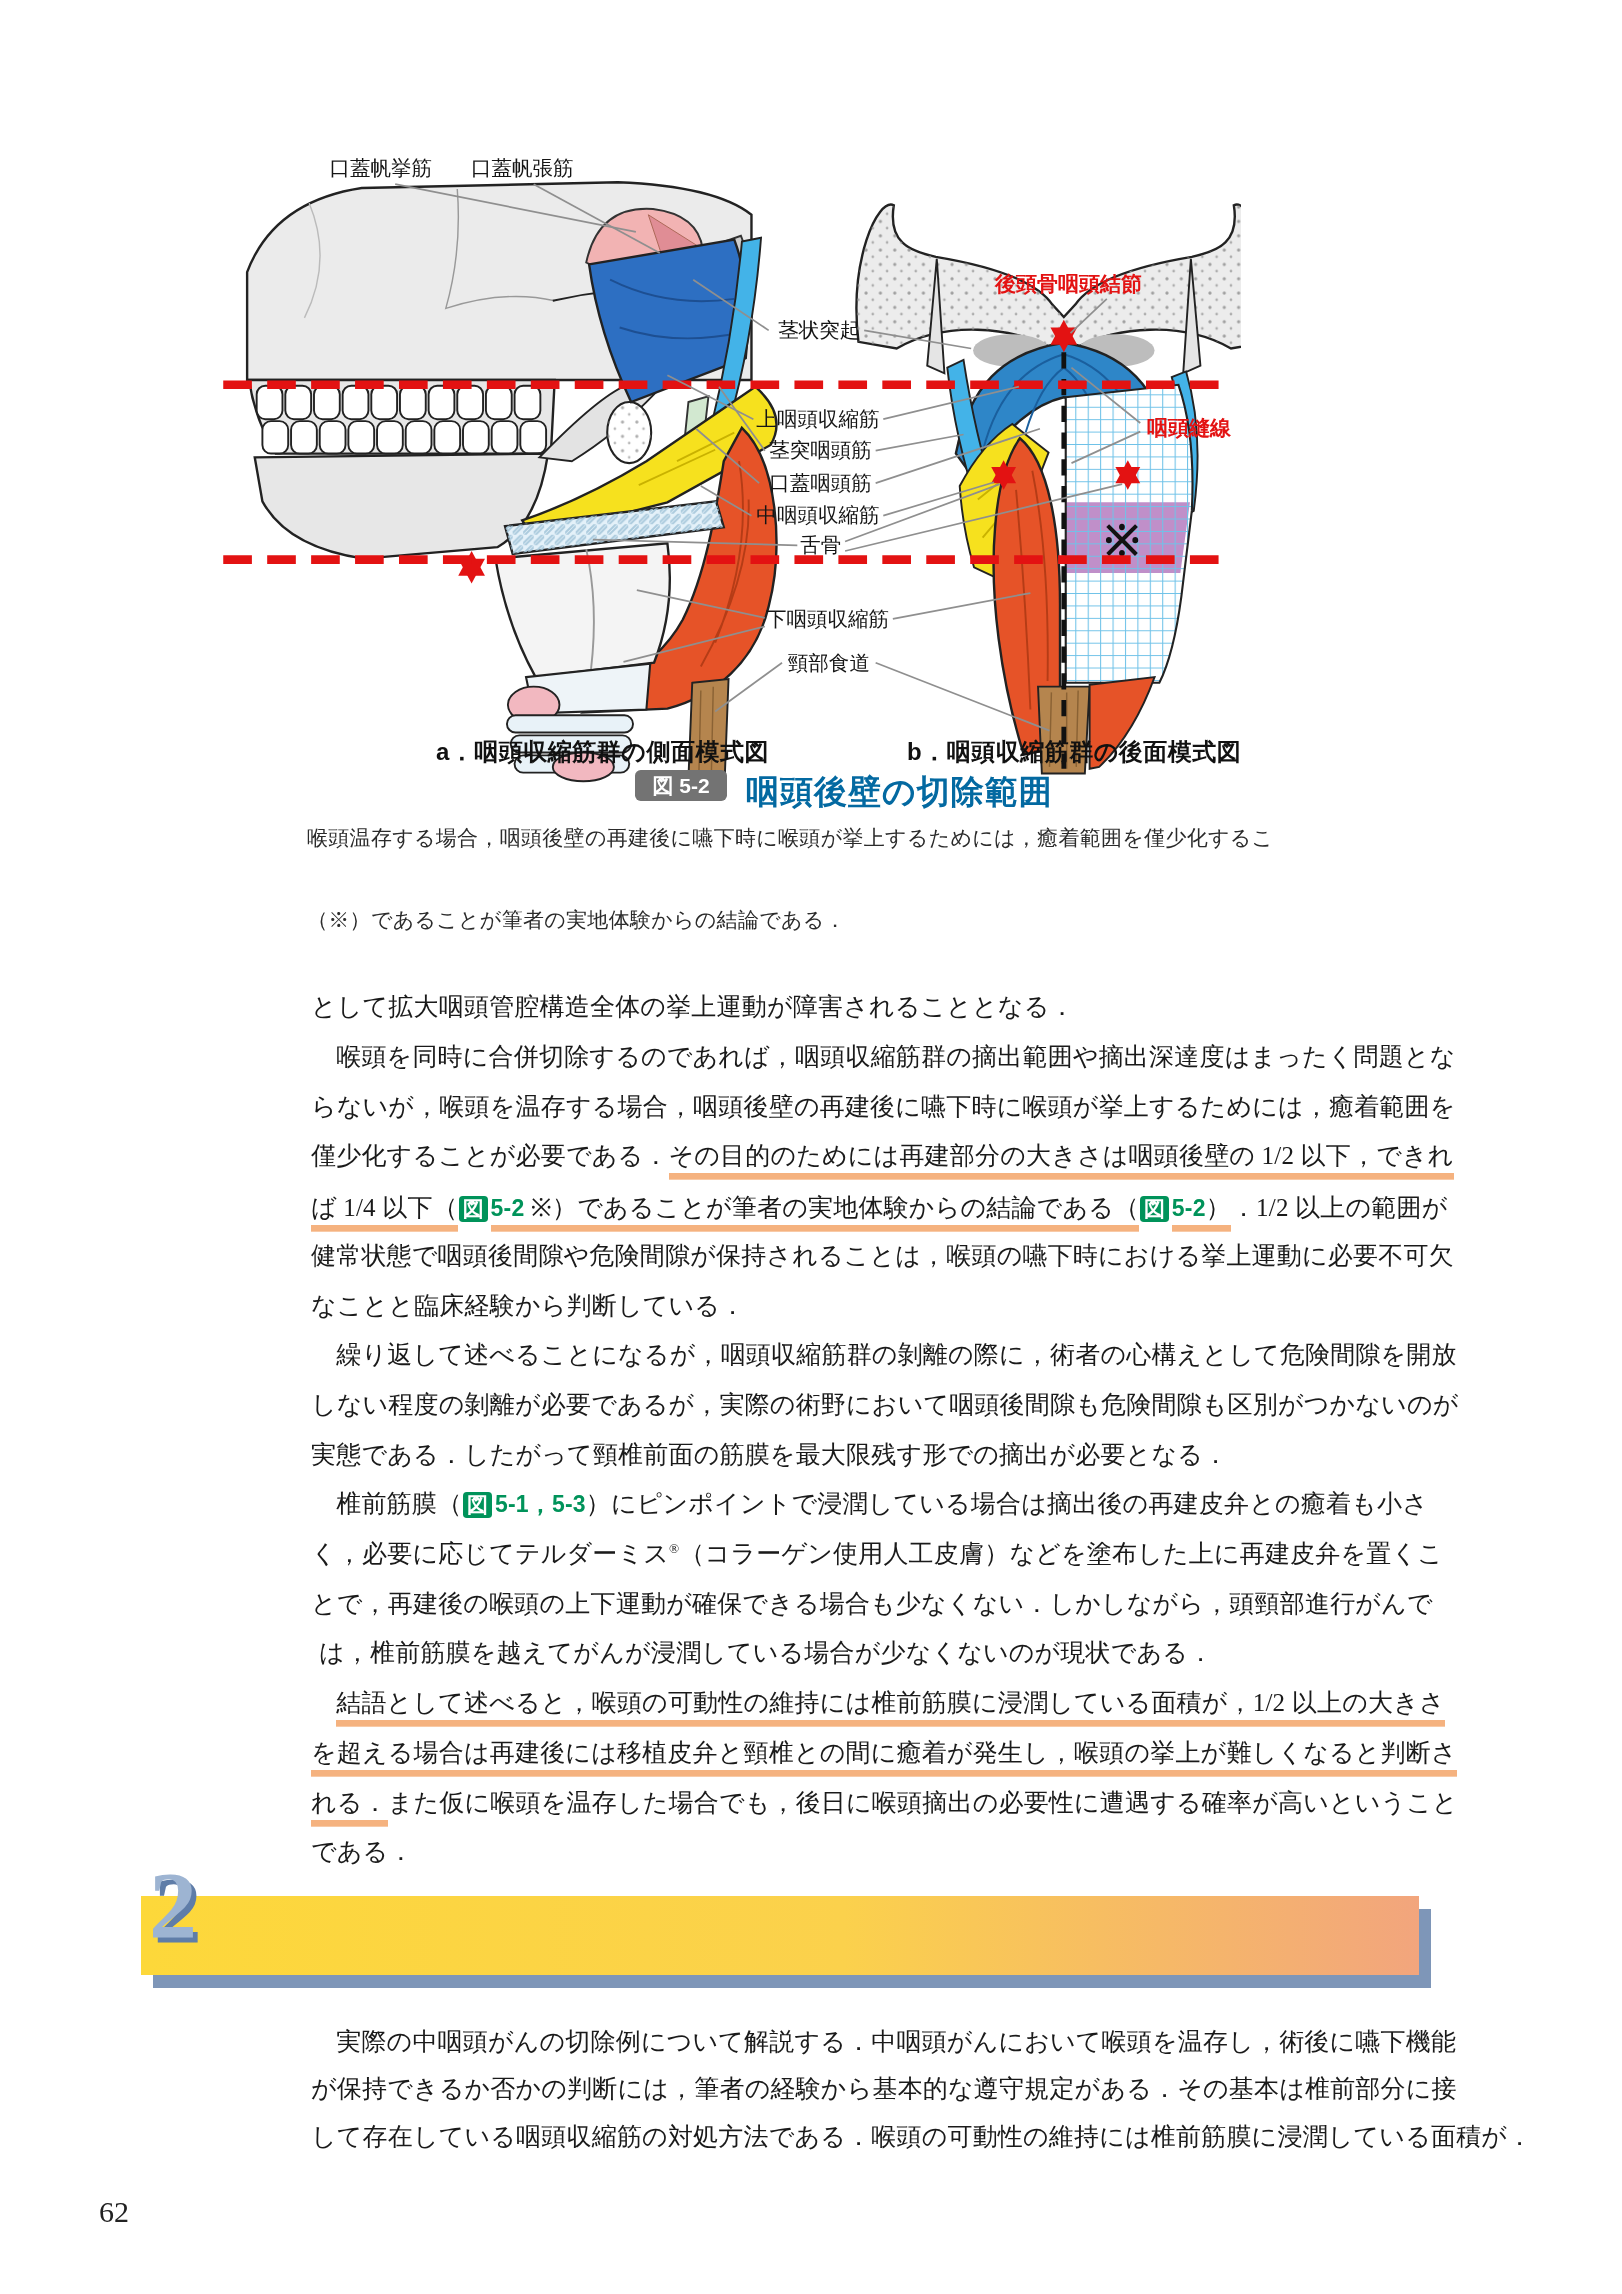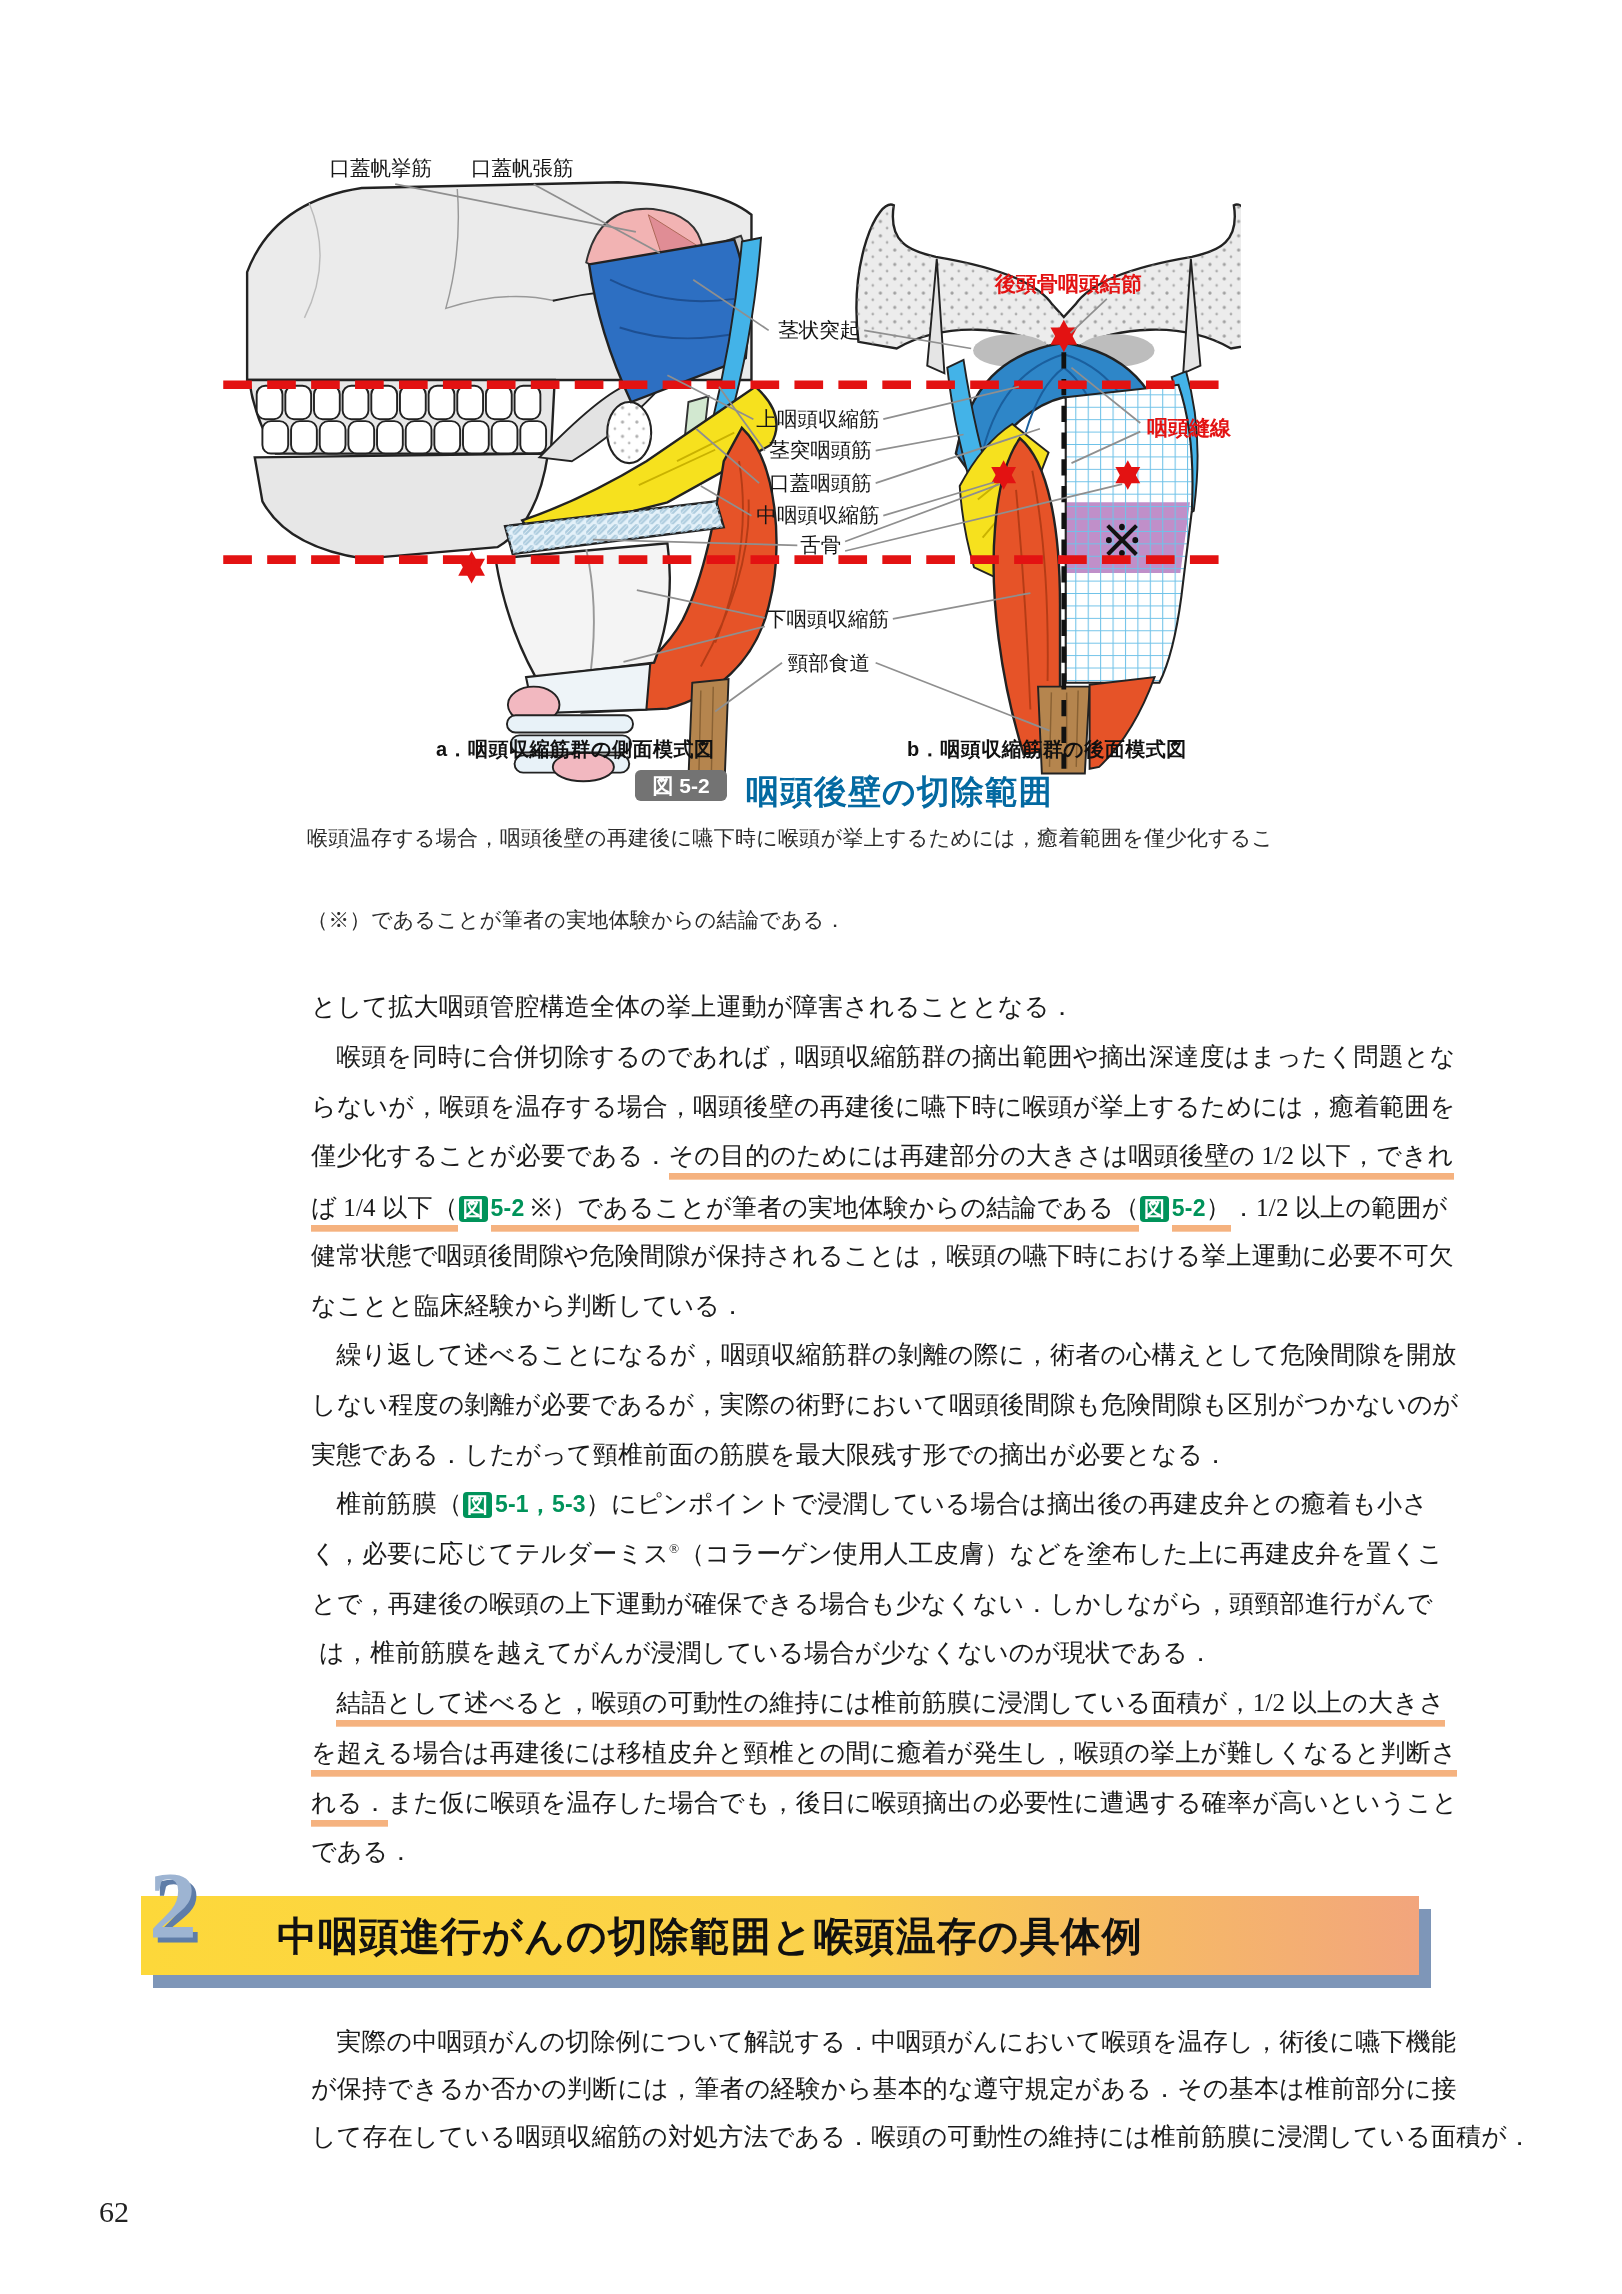--- a/index.html
+++ b/index.html
@@ -7,21 +7,21 @@
        font-family:"Liberation Serif",serif;color:#1a1a1a;}
   .page{position:absolute;inset:0;width:1622px;height:2294px;background:#fff;overflow:hidden;}
 
   
   .figsvg{position:absolute;left:218px;top:146px;width:1023px;height:661px;}
   .flabel{font-family:"Liberation Sans",sans-serif;font-size:21.5px;fill:#151515;}
   .flabel-red{font-family:"Liberation Sans",sans-serif;font-size:22px;font-weight:bold;fill:#e31212;}
   .fasterisk{font-family:"Liberation Sans",sans-serif;font-size:44px;fill:#111;font-weight:bold;}
 
   .panel-caption{position:absolute;font-family:"Liberation Sans",sans-serif;
-       font-size:20px;font-weight:bold;color:#111;letter-spacing:0.5px;}
+       font-size:24px;font-weight:bold;color:#111;letter-spacing:0.5px;}
   .figbadge{position:absolute;left:635px;top:770px;width:92px;height:31px;background:#737373;
        border-radius:5.7px;color:#fff;font-family:"Liberation Sans",sans-serif;font-weight:bold;
        font-size:21px;text-align:center;line-height:31px;}
   .figtitle{position:absolute;left:746px;top:770px;font-family:"Liberation Sans",sans-serif;
        font-size:33px;font-weight:bold;color:#0369a1;letter-spacing:1px;}
 
   .noteline{position:absolute;left:307px;font-family:"Liberation Sans",sans-serif;
        font-size:21px;color:#2b2b2b;letter-spacing:0.3px;white-space:nowrap;}
 
   
@@ -245,21 +245,20 @@
       <div class="tline" style="top: 1636px; left: 311px; margin-left: 8px;"><span>は，椎前筋膜を越えてがんが浸潤している場合が少なくないのが現状である．</span></div>
       <div class="tline" style="top: 1686px; left: 311px;"><span>　</span><span class="u">結語として述べると，喉頭の可動性の維持には椎前筋膜に浸潤している面積が，1/2 以上の大きさ</span></div>
       <div class="tline" style="top: 1736px; left: 311px;"><span class="u">を超える場合は再建後には移植皮弁と頸椎との間に癒着が発生し，喉頭の挙上が難しくなると判断さ</span></div>
       <div class="tline" style="top: 1786px; left: 311px;"><span class="u">れる．</span><span>また仮に喉頭を温存した場合でも，後日に喉頭摘出の必要性に遭遇する確率が高いということ</span></div>
       <div class="tline" style="top: 1835px; left: 311px;"><span>である．</span></div>
     </div>
 
   <div class="bar-shadow"></div>
   <div class="bar"></div>
   <div class="bar-number">2</div>
-  <div class="bar-title">中咽頭進行がんの切除範囲と喉頭温存の具体例</div>
 
   <div id="para2-lines">
       <div class="tline" style="top: 2025px; left: 311px;"><span>　実際の中咽頭がんの切除例について解説する．中咽頭がんにおいて喉頭を温存し，術後に嚥下機能</span></div>
       <div class="tline" style="top: 2072px; left: 311px;"><span>が保持できるか否かの判断には，筆者の経験から基本的な遵守規定がある．その基本は椎前部分に接</span></div>
       <div class="tline" style="top: 2120px; left: 311px;"><span>して存在している咽頭収縮筋の対処方法である．喉頭の可動性の維持には椎前筋膜に浸潤している面積が．</span></div>
     </div>
 
   <div class="pagenum">62</div>
 </div>
 

